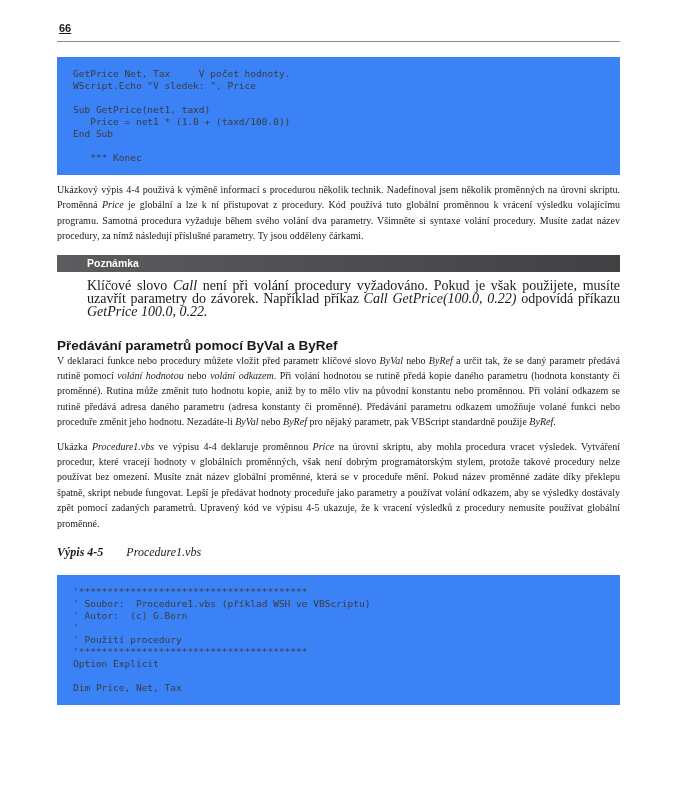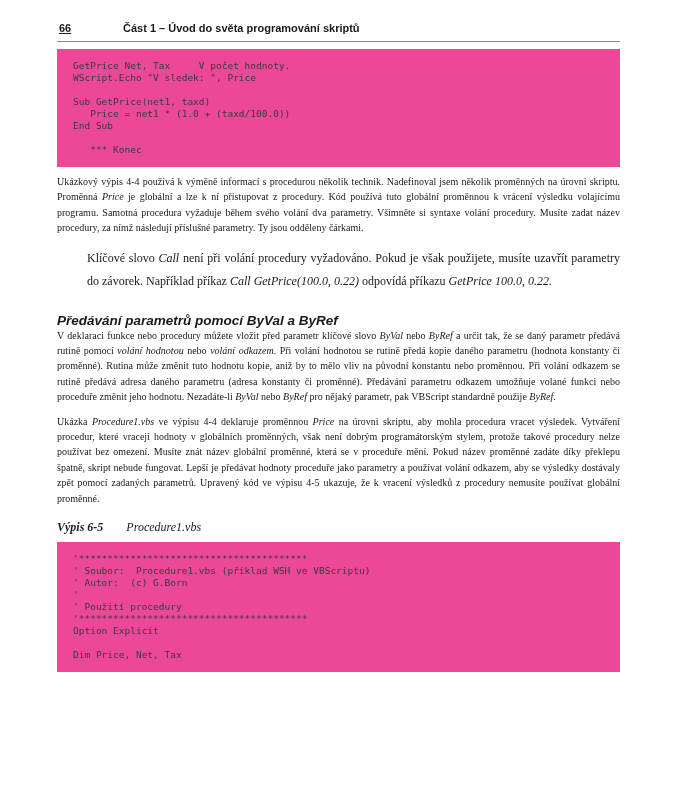--- a/index.html
+++ b/index.html
@@ -15,96 +15,98 @@
   .page-header {
     display: flex; align-items: baseline;
     font-family: "Liberation Sans", sans-serif;
     font-weight: bold; font-size: 11px;
     padding: 6px 0 7px 2px;
   }
   .page-num { width: 64px; text-decoration: underline; }
   .header-rule { border-top: 1px solid #8a8a8a; height: 0; }
 
   .code-block {
-    background: #ec4899;
+    background: #3b82f6;
     font-family: "DejaVu Sans Mono", monospace;
     font-size: 9.5px; line-height: 12px;
     color: #3b3b3b;
     padding: 11px 10px 11px 16px;
     white-space: pre;
-    margin-top: 7px;
+    margin-top: 15px;
   }
 
   .body-par {
     font-size: 10px; line-height: 15.4px;
     text-align: justify;
     margin-top: 7px;
   }
   .body-par + .body-par { margin-top: 9px; }
   .em { font-style: italic; }
 
   .note { margin-top: 11px; }
   .note-bar {
     background: linear-gradient(90deg, #5c5c5e, #414143);
     color: #ffffff;
     font-family: "Liberation Sans", sans-serif;
     font-weight: bold; font-size: 10.5px;
     padding: 2px 0 3px 30px;
   }
   .note-text {
-    font-size: 12px; line-height: 23px;
+    font-size: 14px; line-height: 13px;
     text-align: justify;
     margin: 7px 0 0 30px;
   }
 
   .section-heading {
     font-family: "Liberation Sans", sans-serif;
-    font-weight: bold; font-style: italic;
+    font-weight: bold; 
     font-size: 13.5px;
     margin-top: 20px;
   }
   .section-heading + .body-par { margin-top: 0; }
 
   .listing-caption { margin-top: 14px; font-size: 12px; }
   .cap-label { font-weight: bold; font-style: italic; margin-right: 20px; }
   .cap-file { font-style: italic; }
 </style>
 </head>
 <body>
 
 <div class="page">
 
   <header class="page-header">
     <span class="page-num">66</span>
-    <span class="chapter">Část 1 – Úvod do světa programování skriptů</span>
   </header>
   <div class="header-rule"></div>
 
   <pre class="code-block">GetPrice Net, Tax     V počet hodnoty.
 WScript.Echo "V sledek: ", Price
 
 Sub GetPrice(net1, taxd)
    Price = net1 * (1.0 + (taxd/100.0))
 End Sub
 
    *** Konec</pre>
 
   <p class="body-par"><span>Ukázkový výpis 4-4 používá k výměně informací s procedurou několik technik. Nadefinoval jsem několik proměnných na úrovni skriptu. Proměnná </span><span class="em">Price</span><span> je globální a lze k ní přistupovat z procedury. Kód používá tuto globální proměnnou k vrácení výsledku volajícímu programu. Samotná procedura vyžaduje během svého volání dva parametry. Všimněte si syntaxe volání procedury. Musíte zadat název procedury, za nímž následují příslušné parametry. Ty jsou odděleny čárkami.</span></p>
 
   <div class="note">
+    <div class="note-bar">
+      <span>Poznámka</span>
+    </div>
     <p class="note-text"><span>Klíčové slovo </span><span class="em">Call</span><span> není při volání procedury vyžadováno. Pokud je však použijete, musíte uzavřít parametry do závorek. Například příkaz </span><span class="em">Call GetPrice(100.0, 0.22)</span><span> odpovídá příkazu </span><span class="em">GetPrice 100.0, 0.22.</span></p>
   </div>
 
   <h2 class="section-heading">Předávání parametrů pomocí ByVal a ByRef</h2>
 
   <p class="body-par"><span>V deklaraci funkce nebo procedury můžete vložit před parametr klíčové slovo </span><span class="em">ByVal</span><span> nebo </span><span class="em">ByRef</span><span> a určit tak, že se daný parametr předává rutině pomocí </span><span class="em">volání hodnotou</span><span> nebo </span><span class="em">volání odkazem</span><span>. Při volání hodnotou se rutině předá kopie daného parametru (hodnota konstanty či proměnné). Rutina může změnit tuto hodnotu kopie, aniž by to mělo vliv na původní konstantu nebo proměnnou. Při volání odkazem se rutině předává adresa daného parametru (adresa konstanty či proměnné). Předávání parametru odkazem umožňuje volané funkci nebo proceduře změnit jeho hodnotu. Nezadáte-li </span><span class="em">ByVal</span><span> nebo </span><span class="em">ByRef</span><span> pro nějaký parametr, pak VBScript standardně použije </span><span class="em">ByRef</span><span>.</span></p>
   <p class="body-par"><span>Ukázka </span><span class="em">Procedure1.vbs</span><span> ve výpisu 4-4 deklaruje proměnnou </span><span class="em">Price</span><span> na úrovni skriptu, aby mohla procedura vracet výsledek. Vytváření procedur, které vracejí hodnoty v globálních proměnných, však není dobrým programátorským stylem, protože takové procedury nelze používat bez omezení. Musíte znát název globální proměnné, která se v proceduře mění. Pokud název proměnné zadáte díky překlepu špatně, skript nebude fungovat. Lepší je předávat hodnoty proceduře jako parametry a používat volání odkazem, aby se výsledky dostávaly zpět pomocí zadaných parametrů. Upravený kód ve výpisu 4-5 ukazuje, že k vracení výsledků z procedury nemusíte používat globální proměnné.</span></p>
 
   <p class="listing-caption">
-    <span class="cap-label">Výpis 6-5</span>
+    <span class="cap-label">Výpis 4-5</span>
     <span class="cap-file">Procedure1.vbs</span>
   </p>
 
   <pre class="code-block">'****************************************
 ' Soubor:  Procedure1.vbs (příklad WSH ve VBScriptu)
 ' Autor:  (c) G.Born
 '
 ' Použití procedury
 '****************************************
 Option Explicit

